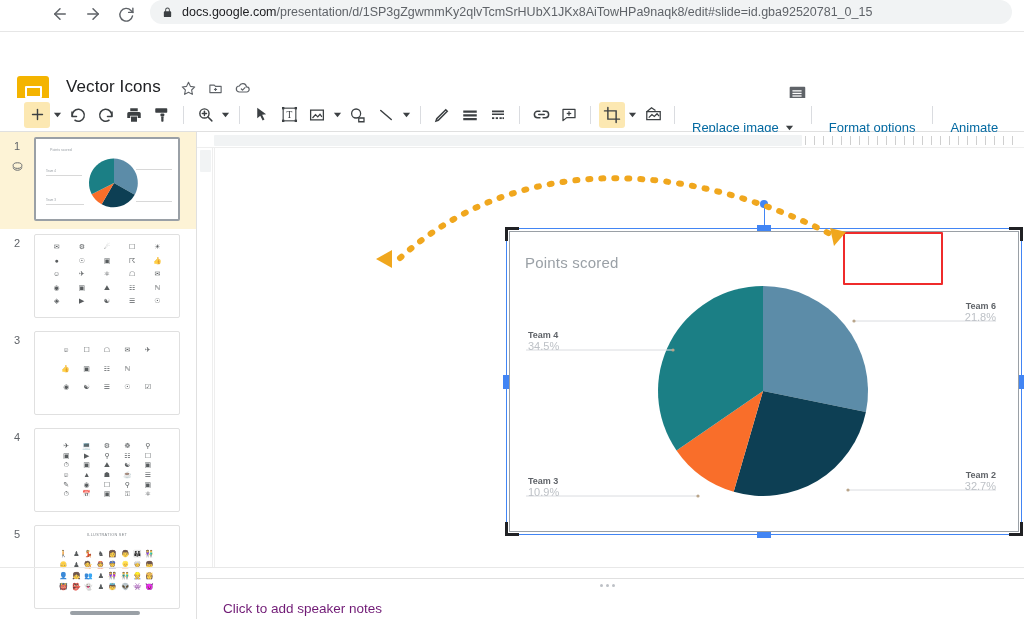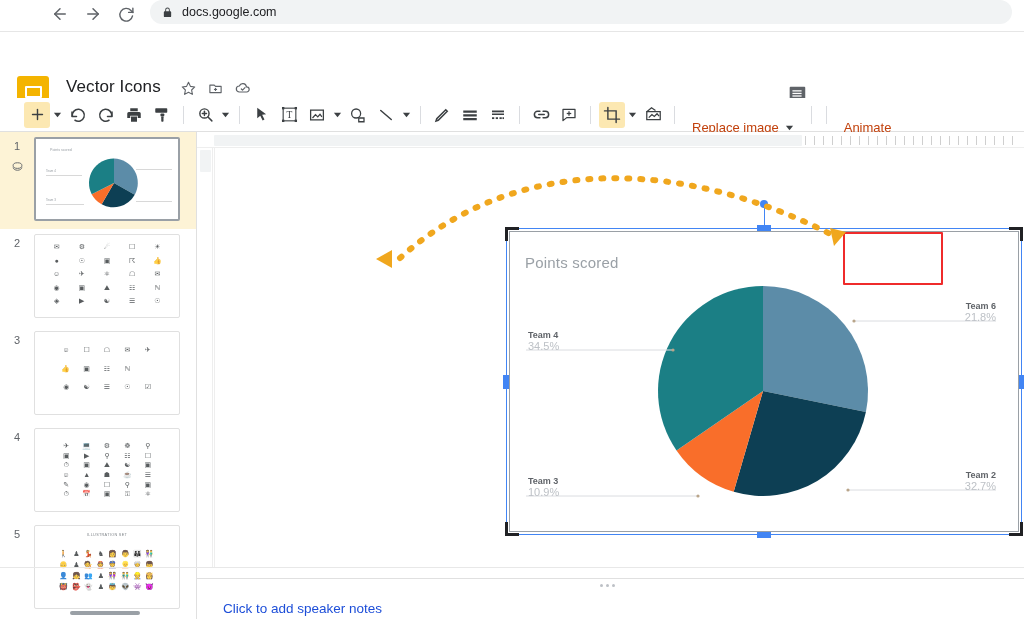--- a/index.html
+++ b/index.html
@@ -78,21 +78,21 @@
   .tb-item {
     height:26px; min-width:26px; margin:0 1px;
     display:flex; align-items:center; justify-content:center;
     color:#3c4043; border-radius:3px; cursor:pointer; padding:0 3px;
   }
   .tb-item.first { margin-left:24px; }
   .tb-item.active-bg { background:#fce8b2; }
   .tb-caret { width:13px; display:flex; align-items:center; justify-content:center; cursor:pointer;}
   .tb-sep { width:1px; height:18px; background:#dadce0; margin:0 7px; }
   .tb-text {
-    font-size:13px; color:#c2410c; padding:0 10px; height:26px;
+    font-size:13px; color:#0369a1; padding:0 10px; height:26px;
     display:flex; align-items:center; cursor:pointer; white-space:nowrap;margin-top:26px;
   }
 
   
   .filmstrip {
     position:absolute; left:0; top:132px; width:197px; height:487px;
     background:#ffffff; border-right:1px solid #e0e0e0; overflow:hidden;
   }
   .thumb-row { position:relative; height:97px; display:flex; }
   .thumb-row.selected { background:#fdf3d6; }
@@ -219,21 +219,21 @@
     font-family:"DejaVu Sans", sans-serif;
   }
   .arrow-layer { position:absolute; left:0; top:0; width:1024px; height:637px; pointer-events:none; z-index:25; }
 
   
   .notes-pane {
     position:absolute; left:197px; top:578px; width:827px; height:59px;
     background:#ffffff; border-top:1px solid #e0e0e0;
   }
   .notes-placeholder {
-    position:absolute; left:26px; top:22px; font-size:13.5px; color:#1d4ed8;
+    position:absolute; left:26px; top:22px; font-size:13.5px; color:#701a75;
   }
   .notes-grip {
     position:absolute; left:50%; margin-left:-11px; top:5px;
     display:flex; gap:3px;
   }
   .notes-grip i { width:3px; height:3px; border-radius:50%; background:#bdc1c6; display:block; }
   .filmstrip-scrollbar {
     position:absolute; left:70px; bottom:4px; width:70px; height:4px;
     background:#9aa0a6; border-radius:2px;
   }
@@ -265,20 +265,21 @@
           <path d="M20.49 14A9 9 0 1 1 18.3 6.3L21 9"></path>
         </svg>
     </div>
     <div class="omnibox">
       <span class="lock-icon">
         <svg width="11" height="13" viewBox="0 0 24 24" fill="#3c4043">
             <path d="M12 1a5 5 0 0 0-5 5v3H6a2 2 0 0 0-2 2v9a2 2 0 0 0 2 2h12a2 2 0 0 0 2-2v-9a2 2 0 0 0-2-2h-1V6a5 5 0 0 0-5-5zm0 2a3 3 0 0 1 3 3v3H9V6a3 3 0 0 1 3-3z"></path>
           </svg>
       </span>
       <span class="url-host">docs.google.com</span>
+        <span class="url-path">/presentation/d/1SP3gZgwmmKy2qlvTcmSrHUbX1JKx8AiTowHPa9naqk8/edit#slide=id.gba92520781_0_15</span>
     </div>
   </div>
 
   <div class="docs-header">
     <div class="doc-logo">
         <div class="inner"></div>
       </div>
     <div class="doc-title">Vector Icons</div>
     <div class="title-icons">
       <span>
@@ -482,20 +483,21 @@
         </svg>
     </div>
     <div class="tb-sep"></div>
     <div class="tb-text">
       <span>Replace image</span>
       <svg style="margin-left:6px" width="9" height="9" viewBox="0 0 10 10">
           <polygon points="1,3 9,3 5,8" fill="#3c4043"></polygon>
         </svg>
     </div>
     <div class="tb-sep"></div>
+    <div class="tb-text">Format options</div>
     <div class="tb-sep"></div>
     <div class="tb-text">Animate</div>
   </div>
 
   <div class="filmstrip">
 
     <div class="thumb-row selected">
       <div class="thumb-num">
         <div>1</div>
         <div class="layers">

